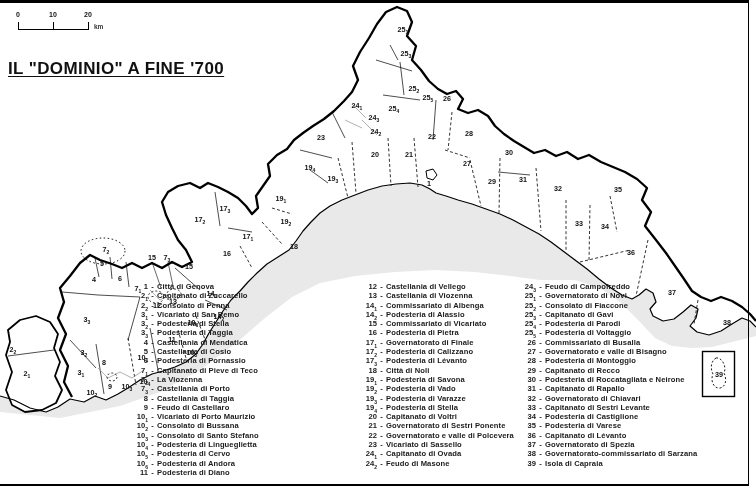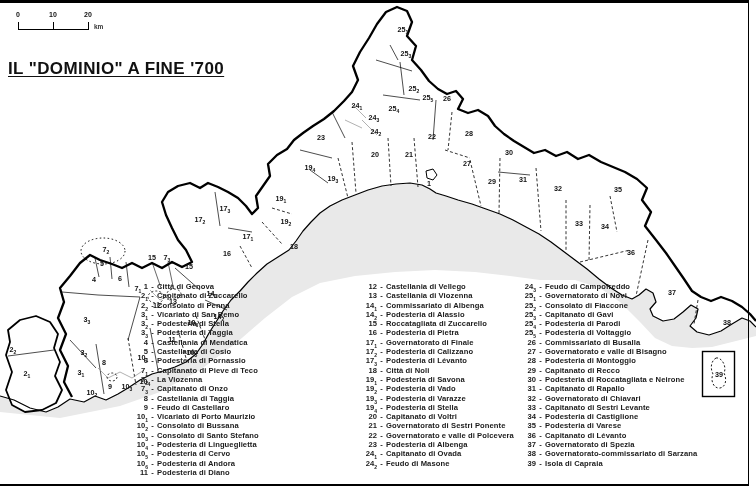--- a/index.html
+++ b/index.html
@@ -274,21 +274,21 @@
         <span class="lname">Capitanato di Pieve di Teco</span>
       </div>
       <div class="lrow">
         <span class="lnum">7<sub>2</sub></span>
         <span class="ldash">-</span>
         <span class="lname">La Viozenna</span>
       </div>
       <div class="lrow">
         <span class="lnum">7<sub>3</sub></span>
         <span class="ldash">-</span>
-        <span class="lname">Capitanato di Onzo</span>
+        <span class="lname">Castellania di Porto</span>
       </div>
       <div class="lrow">
         <span class="lnum">8</span>
         <span class="ldash">-</span>
         <span class="lname">Castellania di Taggia</span>
       </div>
       <div class="lrow">
         <span class="lnum">9</span>
         <span class="ldash">-</span>
         <span class="lname">Feudo di Castellaro</span>
@@ -346,21 +346,21 @@
         <span class="lname">Commissariato di Albenga</span>
       </div>
       <div class="lrow">
         <span class="lnum">14<sub>2</sub></span>
         <span class="ldash">-</span>
         <span class="lname">Podesteria di Alassio</span>
       </div>
       <div class="lrow">
         <span class="lnum">15</span>
         <span class="ldash">-</span>
-        <span class="lname">Roccatagliata di Zuccarello</span>
+        <span class="lname">Commissariato di Vicariato</span>
       </div>
       <div class="lrow">
         <span class="lnum">16</span>
         <span class="ldash">-</span>
         <span class="lname">Podesteria di Pietra</span>
       </div>
       <div class="lrow">
         <span class="lnum">17<sub>1</sub></span>
         <span class="ldash">-</span>
         <span class="lname">Governatorato di Finale</span>
@@ -411,21 +411,21 @@
         <span class="lname">Governatorato di Sestri Ponente</span>
       </div>
       <div class="lrow">
         <span class="lnum">22</span>
         <span class="ldash">-</span>
         <span class="lname">Governatorato e valle di Polcevera</span>
       </div>
       <div class="lrow">
         <span class="lnum">23</span>
         <span class="ldash">-</span>
-        <span class="lname">Podesteria di Albenga</span>
+        <span class="lname">Vicariato di Sassello</span>
       </div>
       <div class="lrow">
         <span class="lnum">24<sub>1</sub></span>
         <span class="ldash">-</span>
         <span class="lname">Capitanato di Ovada</span>
       </div>
       <div class="lrow">
         <span class="lnum">24<sub>2</sub></span>
         <span class="ldash">-</span>
         <span class="lname">Feudo di Masone</span>

